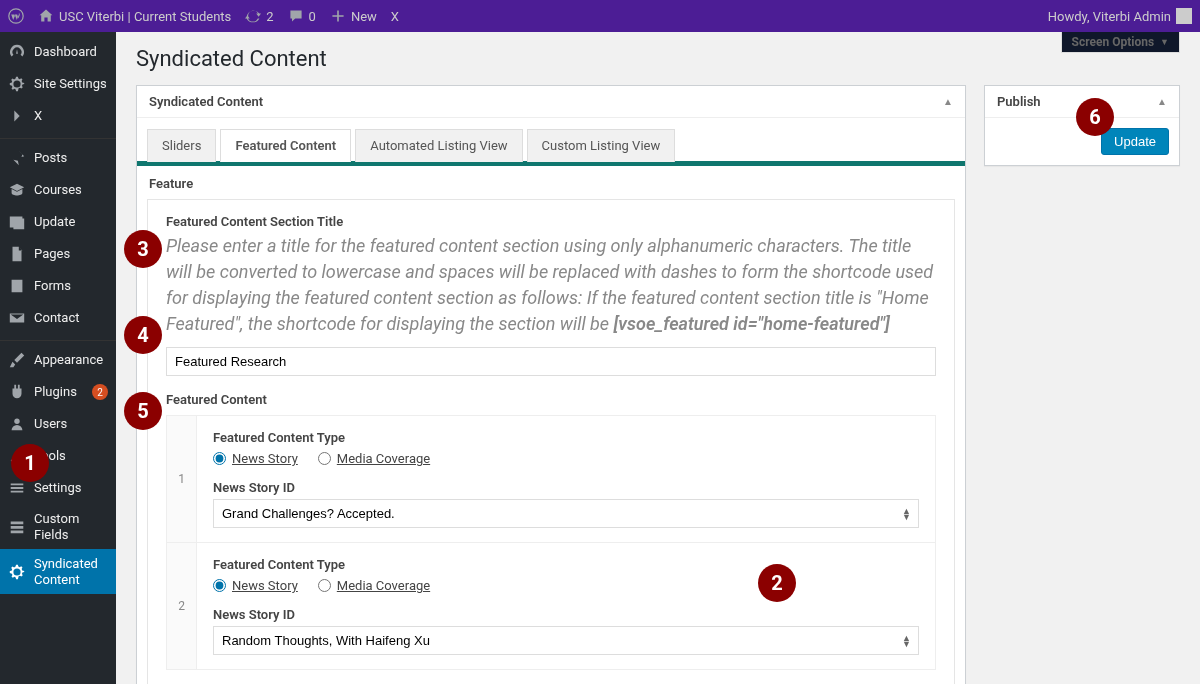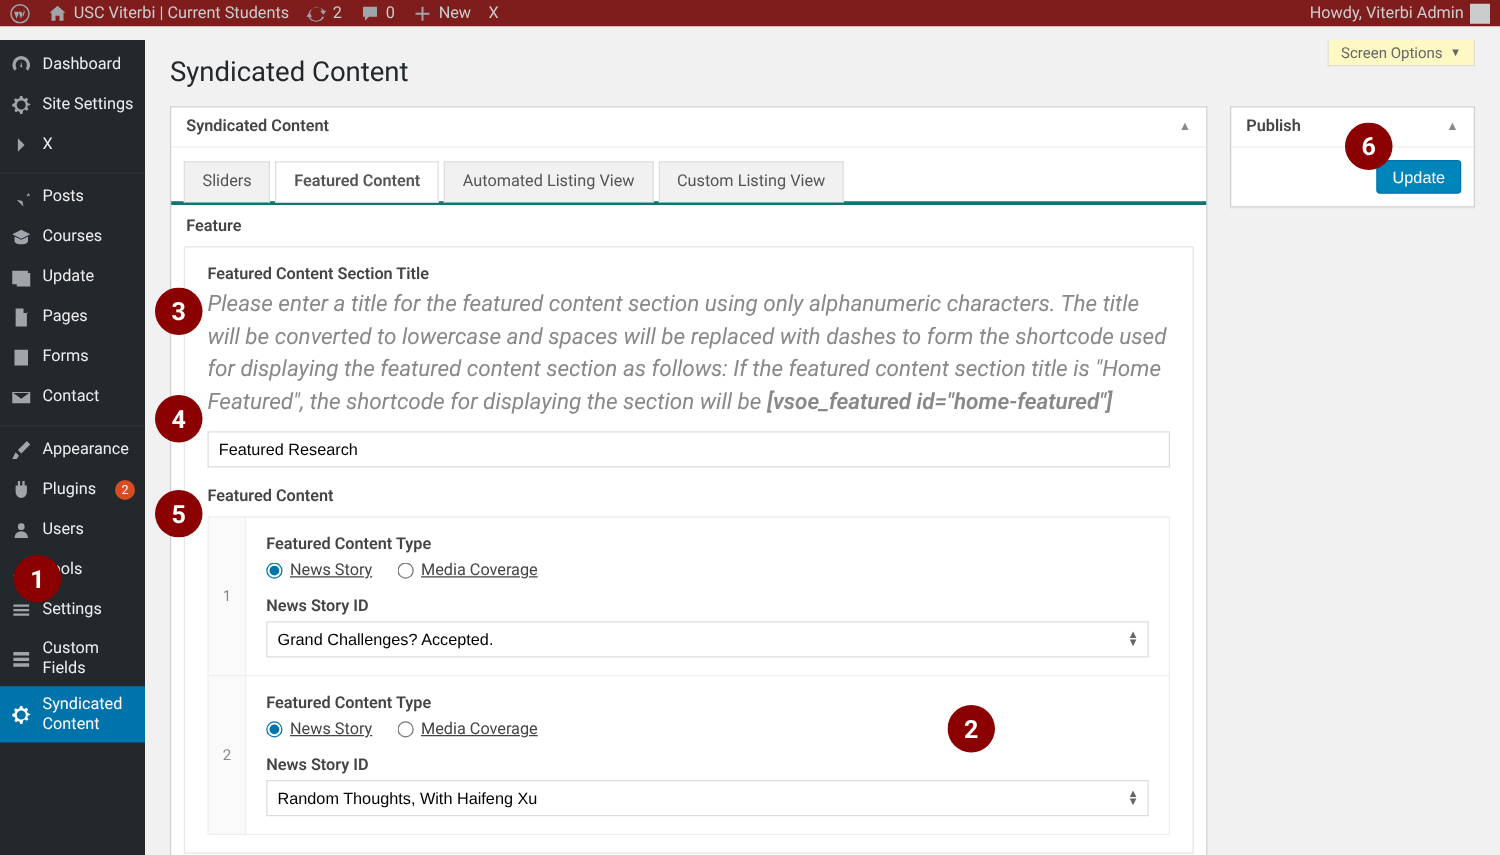--- a/index.html
+++ b/index.html
@@ -1,19 +1,19 @@
 <!DOCTYPE html>
 <html><head>
 <meta charset="utf-8">
 <style>
 * { margin: 0; padding: 0; box-sizing: border-box; }
 body { font-family: -apple-system, BlinkMacSystemFont, "Segoe UI", Roboto, sans-serif; font-size: 13px; color: #444; background: #f1f1f1; width: 1200px; height: 684px; overflow: hidden; position: relative; }
 
 
-.adminbar { background: #7f1d1d; color: #eee; height: 21px; display: flex; align-items: center; padding: 0 8px; font-size: 13px; justify-content: space-between; }
+.adminbar { background: #4c1d95; color: #eee; height: 32px; display: flex; align-items: center; padding: 0 8px; font-size: 13px; justify-content: space-between; }
 .adminbar .left, .adminbar .right { display: flex; align-items: center; gap: 14px; }
 .adminbar .item { display: flex; align-items: center; gap: 5px; color: #ccc; cursor: pointer; }
 .adminbar .ico { width: 16px; height: 16px; display: inline-flex; align-items: center; justify-content: center; }
 .adminbar svg { fill: #a0a5aa; }
 .avatar-box { width: 16px; height: 16px; background: #ccc; }
 
 
 .sidebar { position: absolute; top: 32px; left: 0; bottom: 0; width: 116px; background: #23282d; color: #eee; padding-top: 4px; }
 .sidebar .item { display: flex; align-items: center; gap: 8px; padding: 7px 8px; color: #eee; font-size: 13px; cursor: pointer; position: relative; }
 .sidebar .item .lbl { flex: 1; line-height: 1.2; }
@@ -21,34 +21,34 @@
 .sidebar .item.active { background: #0073aa; color: #fff; }
 .sidebar .item.active::after { content: ""; position: absolute; right: -8px; top: 50%; margin-top: -8px; border: 8px solid transparent; border-right-color: #f1f1f1; }
 .sidebar .ic { width: 18px; height: 18px; display: flex; align-items: center; justify-content: center; }
 .sidebar svg { fill: #a0a5aa; width: 18px; height: 18px; }
 .sidebar .item.active svg { fill: #fff; }
 .badge { background: #d54e21; color: #fff; border-radius: 9px; min-width: 16px; height: 16px; font-size: 10px; display: inline-flex; align-items: center; justify-content: center; padding: 0 5px; margin-left: 2px; }
 
 
 .main { position: absolute; top: 32px; left: 116px; right: 0; bottom: 0; padding: 10px 20px 0 20px; overflow: auto; }
 .page-title { font-size: 22px; font-weight: 400; color: #23282d; margin: 4px 0 14px 0; }
-.screen-opts { position: absolute; top: 0; right: 20px; background: #fef9c3; border: 1px solid #ddd; border-top: none; padding: 3px 10px; font-size: 12px; color: #666; cursor: pointer; display: flex; align-items: center; gap: 6px; }
+.screen-opts { position: absolute; top: 0; right: 20px; background: #0f172a; border: 1px solid #ddd; border-top: none; padding: 3px 10px; font-size: 12px; color: #666; cursor: pointer; display: flex; align-items: center; gap: 6px; font-weight: bold; }
 .screen-opts .tri { font-size: 9px; }
 
 .columns { display: flex; gap: 18px; align-items: flex-start; }
 .col-main { flex: 1; }
 .col-side { width: 196px; }
 
 .metabox { background: #fff; border: 1px solid #ccd0d4; box-shadow: 0 1px 1px rgba(0,0,0,.04); margin-bottom: 18px; }
 .metabox-head { padding: 8px 12px; font-weight: 600; font-size: 13px; border-bottom: 1px solid #eee; display: flex; justify-content: space-between; align-items: center; }
 .metabox-head .tog { color: #888; font-size: 10px; cursor: pointer; }
 .metabox-body { padding: 10px 0 12px 0; }
 .publish-body { padding: 10px; text-align: right; }
 
-.tabs { display: flex; gap: 4px; padding: 0 10px; border-bottom: 3px solid #0f766e; }
+.tabs { display: flex; gap: 4px; padding: 0 10px; border-bottom: 5px solid #0f766e; }
 .tab { padding: 8px 14px; background: #f1f1f1; border: 1px solid #ddd; border-bottom: none; color: #555; font-size: 13px; cursor: pointer; position: relative; top: 1px; }
 .tab.active { background: #fff; font-weight: 600; border-bottom: 1px solid #fff; }
 
 .section-label { padding: 10px 12px 8px 12px; font-weight: 600; }
 .feature-block { border: 1px solid #e5e5e5; margin: 0 10px; padding: 14px 18px; }
 .field-title { font-weight: 600; margin-bottom: 4px; font-size: 13px; }
 .field-desc { font-style: italic; color: #888; font-size: 18px; line-height: 1.45; margin-bottom: 10px; }
 .field-desc b { font-weight: 600; }
 .text-input { width: 100%; border: 1px solid #ddd; padding: 6px 8px; font-size: 13px; background: #fff; }
 .sub-title { font-weight: 600; margin: 16px 0 8px 0; }

